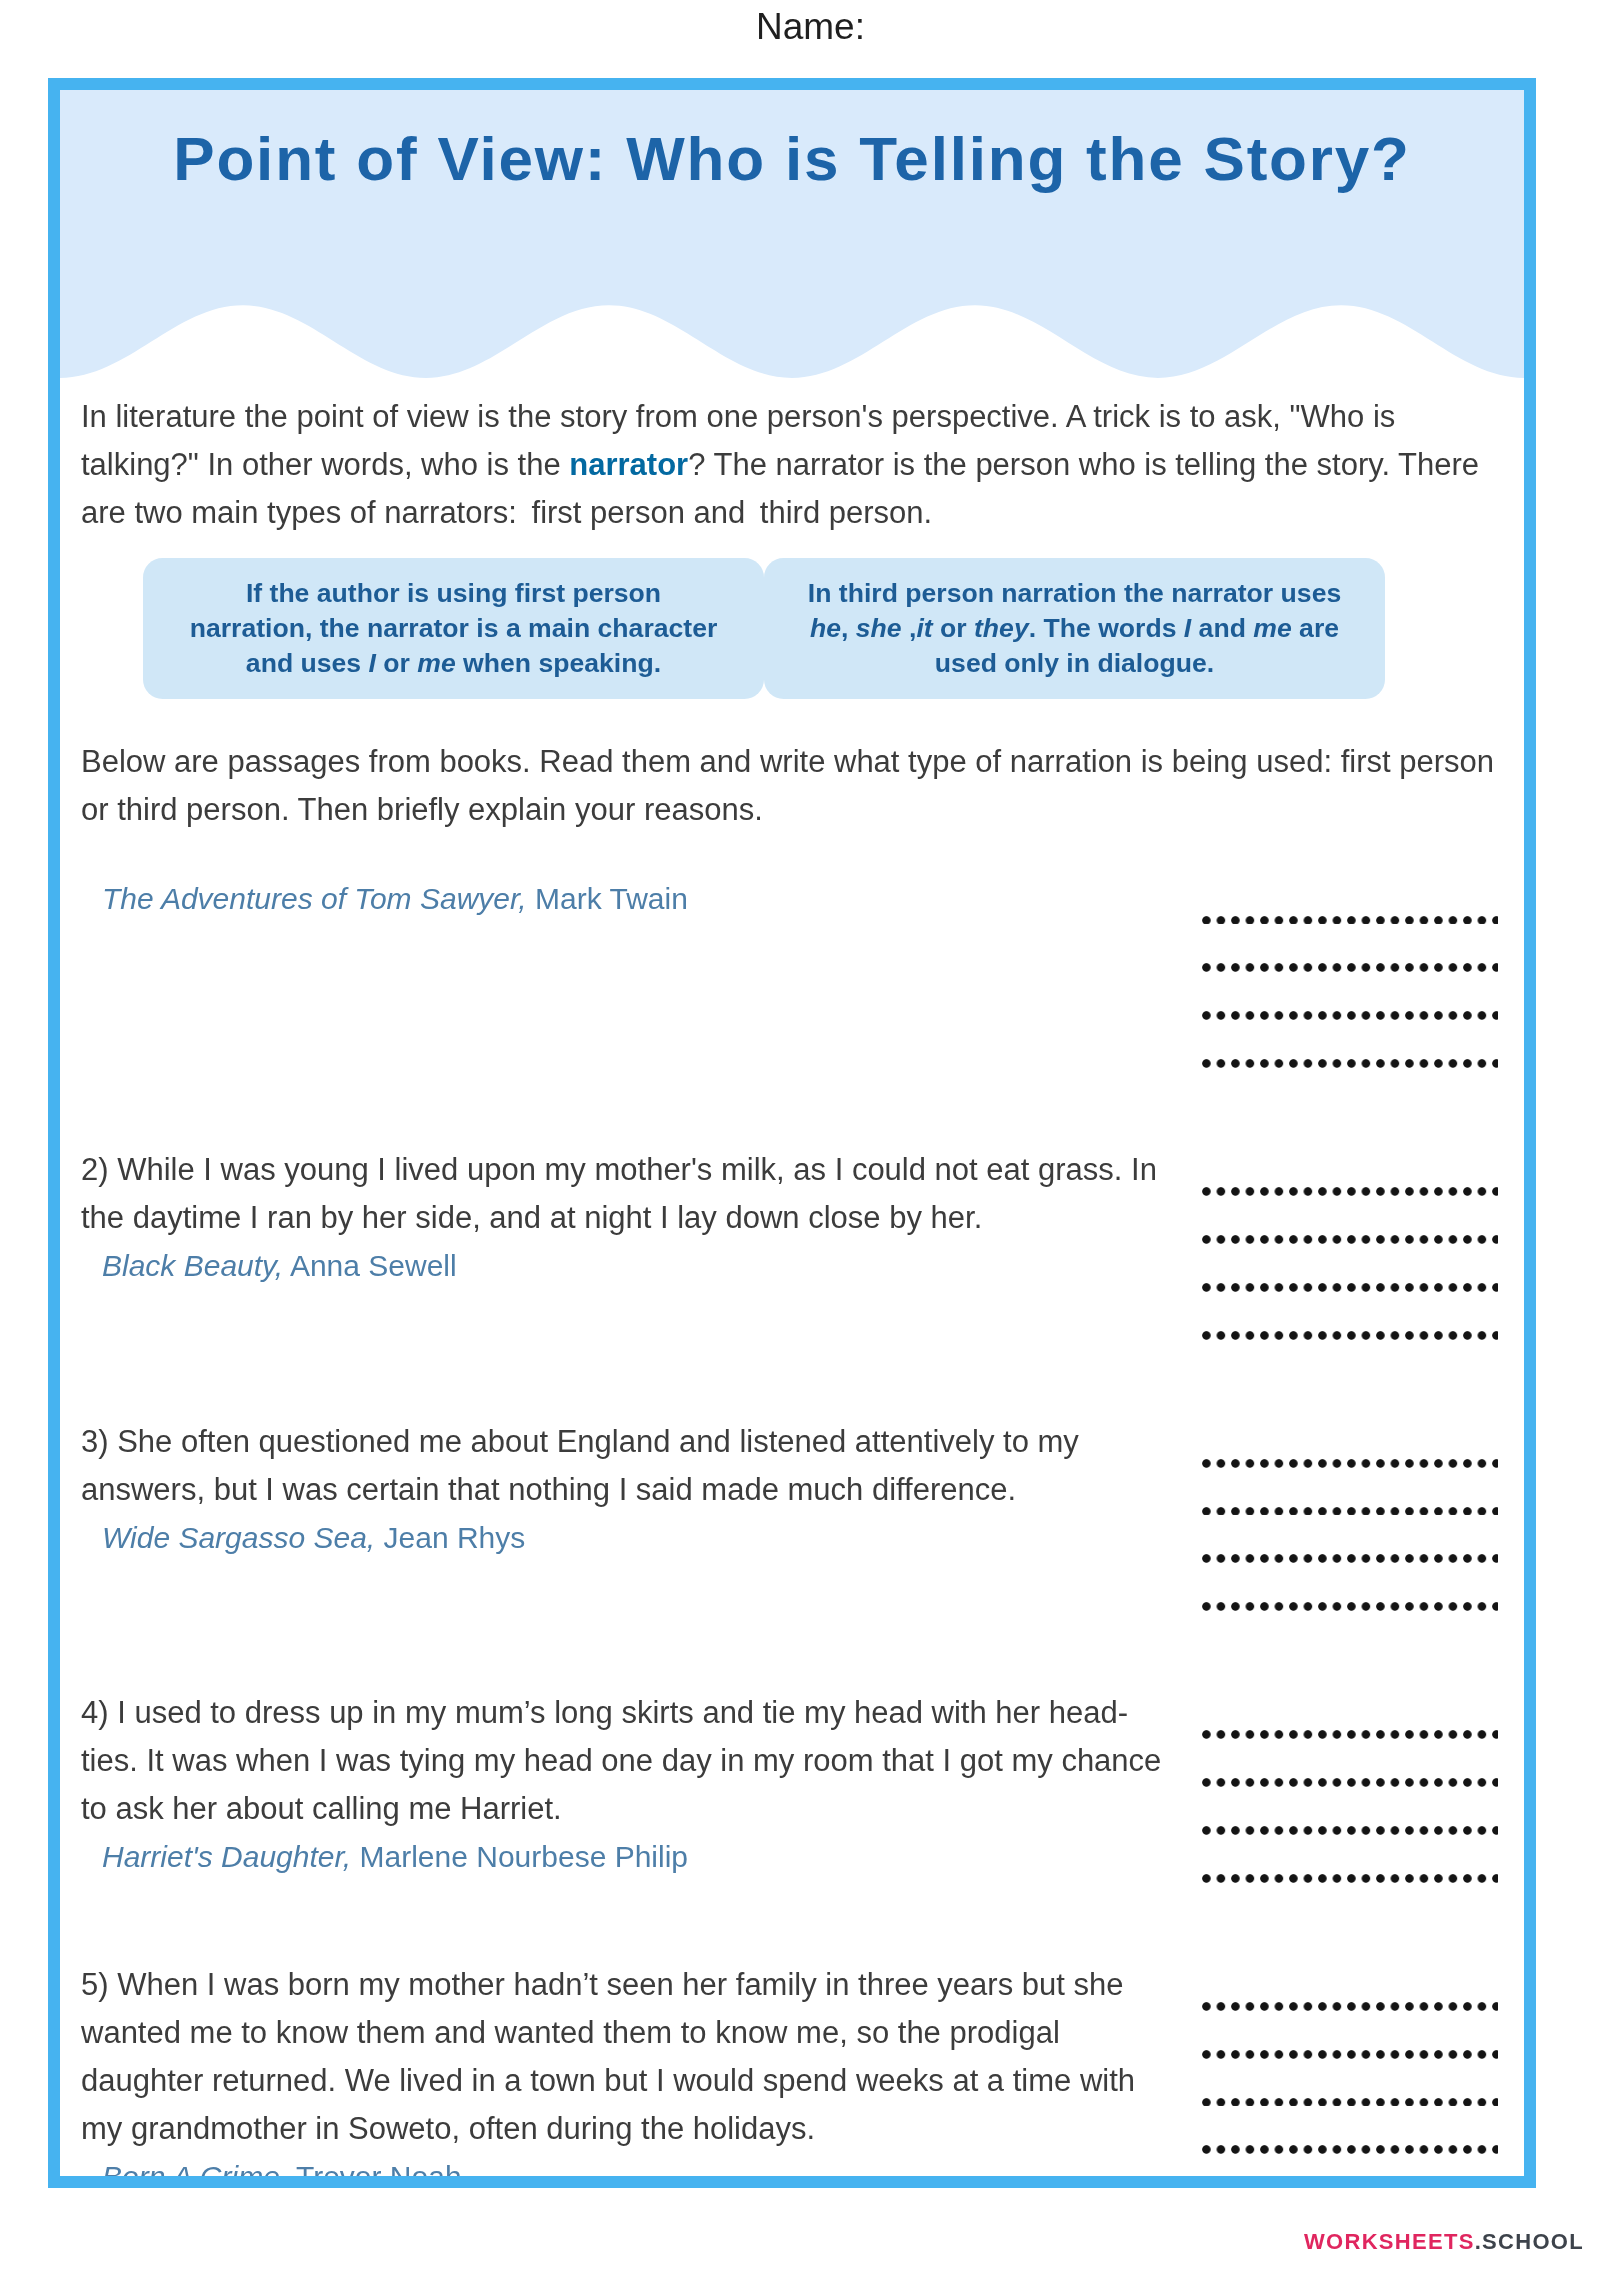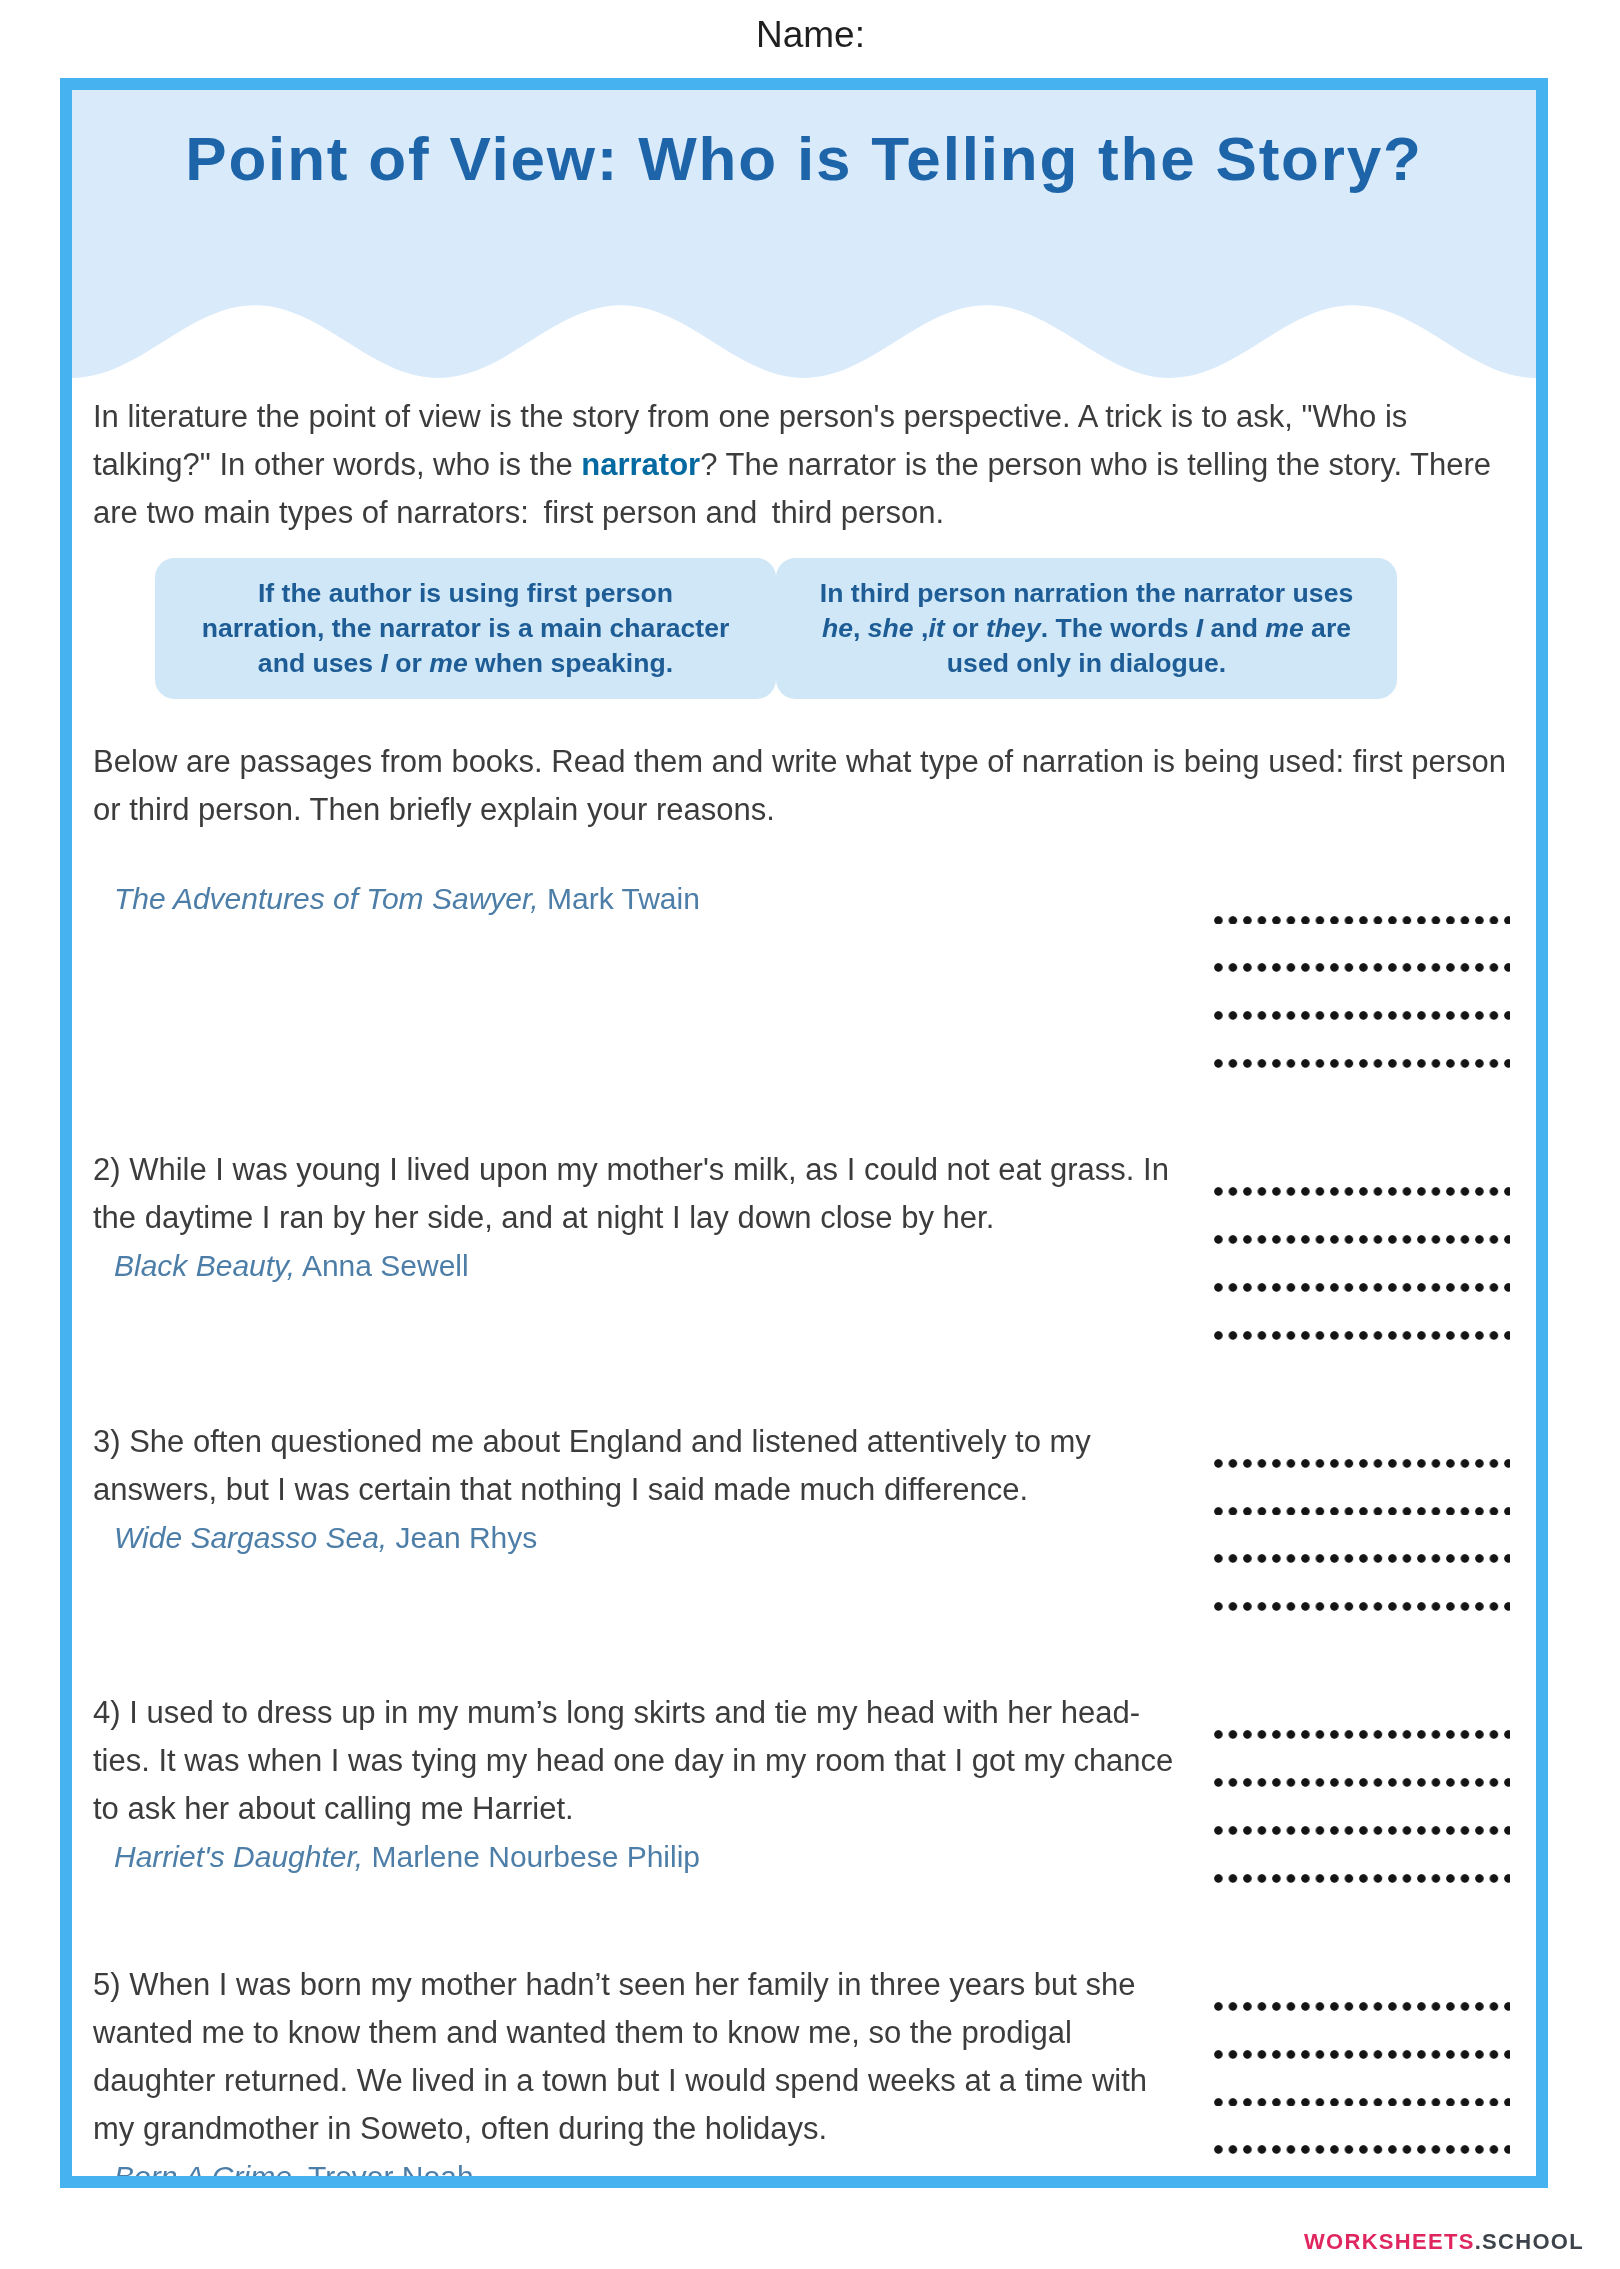--- a/index.html
+++ b/index.html
@@ -16,24 +16,24 @@
   }
   *{margin:0;padding:0;box-sizing:border-box;}
   html,body{background:#ffffff;}
   body{
     width:1621px;height:2270px;
     font-family:"Liberation Sans",sans-serif;
     position:relative;overflow:hidden;
   }
   .name-row{
     height:76px;display:flex;justify-content:center;align-items:flex-start;
-    padding-top:14px;font-size:37px;color:#1f1f1f;
+    padding-top:6px;font-size:37px;color:#1f1f1f;
   }
   .frame{
-    position:absolute;left:60px;top:78px;width:1488px;height:2110px;
+    position:absolute;left:48px;top:78px;width:1488px;height:2110px;
     border:12.4px solid var(--frame-border);background:#ffffff;overflow:hidden;
   }
   .header{
     position:relative;height:294px;background:var(--header-bg);
   }
   .title{
     margin:0 auto;max-width:1312px;padding-top:19.5px;
     text-align:center;color:var(--title-text);
     font-size:62px;font-weight:800;line-height:98px;letter-spacing:1.8px;
   }

